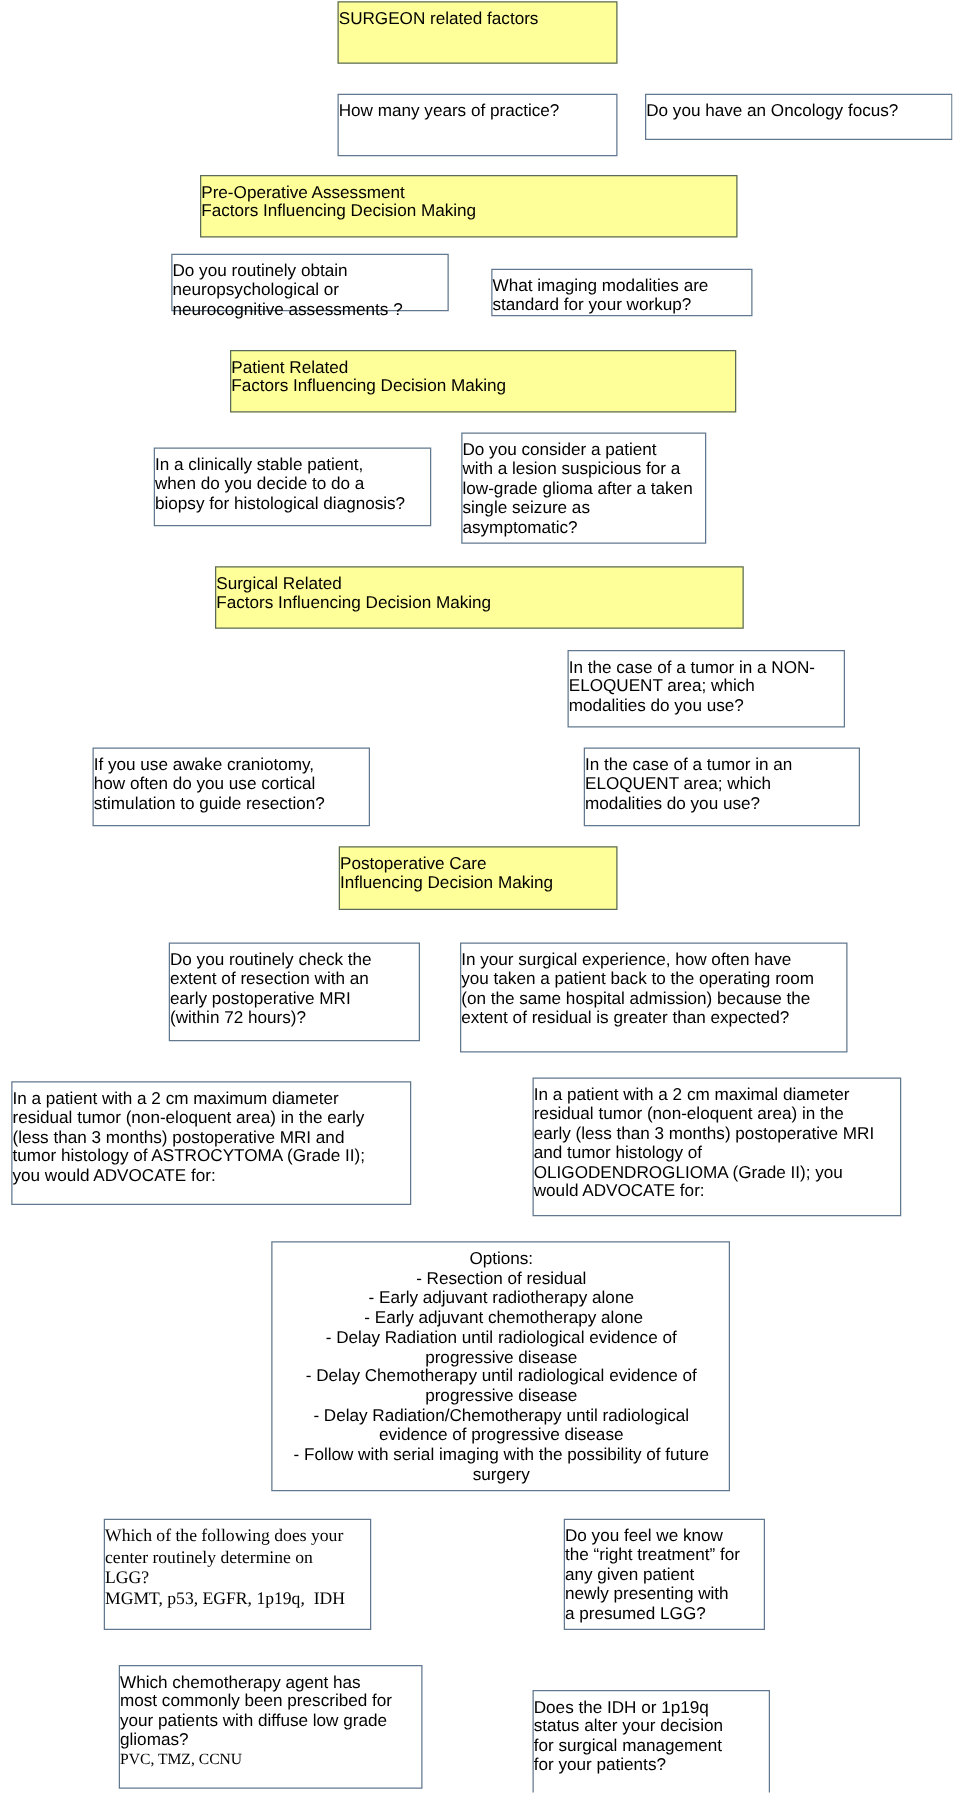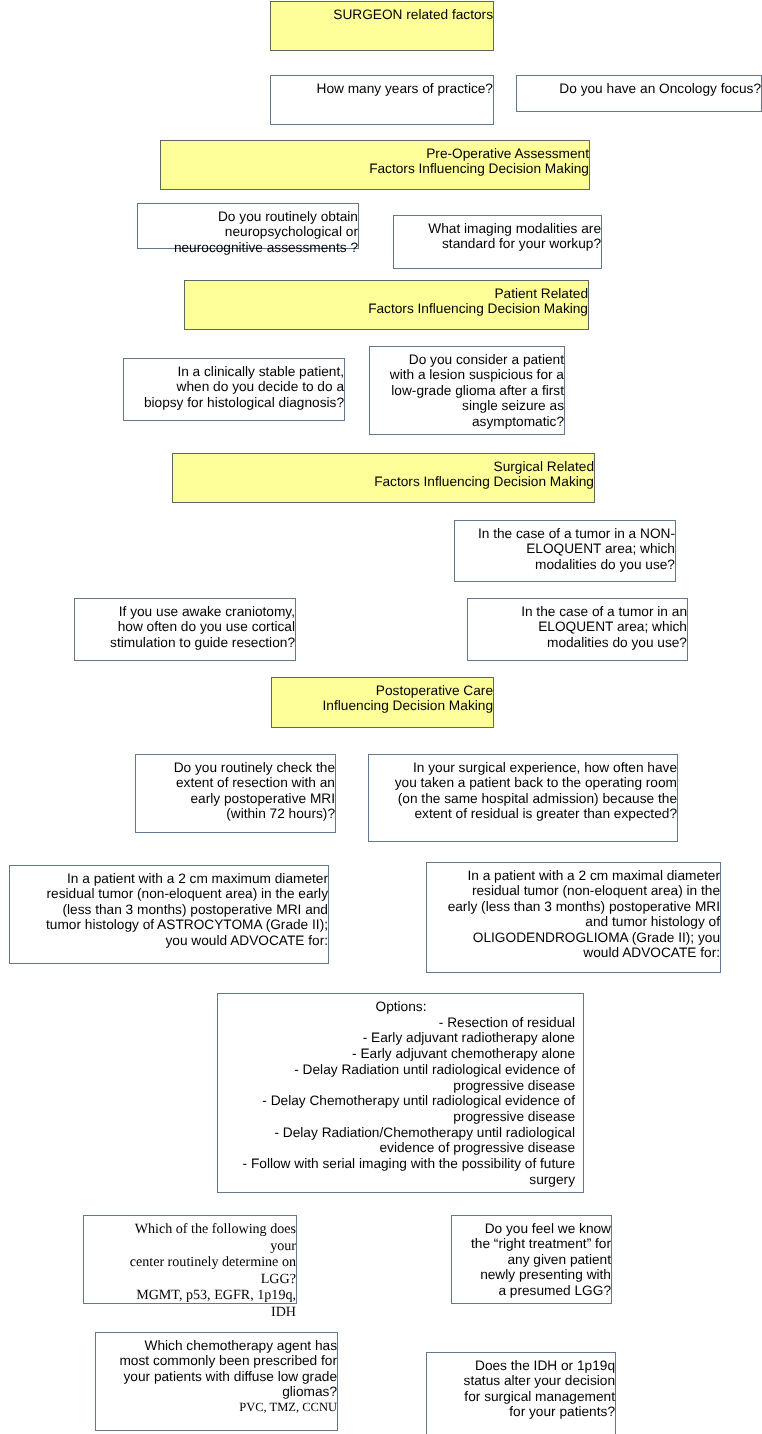--- a/index.html
+++ b/index.html
@@ -8,53 +8,53 @@
     width:762px; height:1434px; position:relative; overflow:hidden;
     font-family:"Liberation Sans", sans-serif;
     color:#000000;
     -webkit-font-smoothing:antialiased;
     text-rendering:geometricPrecision;
   }
   #chart { position:absolute; left:0; top:0; width:762px; height:1434px; }
   .node {
     position:absolute; box-sizing:border-box;
     border:1px solid #61788f; background:#ffffff;
-    text-align:right; font-size:13.7px; line-height:15.45px;
+    text-align:left; font-size:13.7px; line-height:15.45px;
     padding-top:5px; white-space:pre-wrap; letter-spacing:0;
   }
   .node.section { background:#ffff99; border:1px solid #5a6b5c; }
-  .node.serif { font-family:"Liberation Serif", serif; font-size:14.1px; line-height:16.6px;padding-left:24px; }
+  .node.serif { font-family:"Liberation Serif", serif; font-size:14.1px; line-height:16.6px; }
   .node.options { text-align:left; padding:5px 8px 0 9px; white-space:normal; line-height:15.7px; }
   .node.options .opt-title { display:block; text-align:center; }
-  .node.options .opt-item { display:block; text-align:right; white-space:pre-wrap; }
+  .node.options .opt-item { display:block; text-align:center; white-space:pre-wrap; }
   .node.mixed .sans-lines { white-space:pre-wrap; }
   .node.mixed .serif-line { font-family:"Liberation Serif", serif; font-size:12.5px; display:block; line-height:15.4px; }
 </style>
 </head>
 <body>
 
 <div id="chart">
   <div class="node section" style="left:270px;top:1px;width:224px;height:50px">SURGEON related factors</div>
   <div class="node" style="left:270px;top:75px;width:224px;height:50px">How many years of practice?</div>
   <div class="node" style="left:516px;top:75px;width:246px;height:37px">Do you have an Oncology focus?</div>
   <div class="node section" style="left:160px;top:140px;width:430px;height:50px">Pre-Operative Assessment
 Factors Influencing Decision Making</div>
   <div class="node" style="left:137px;top:203px;width:222px;height:46px">Do you routinely obtain
 neuropsychological or
 neurocognitive assessments ?</div>
-  <div class="node" style="left:393px;top:215px;width:209px;height:54px">What imaging modalities are
+  <div class="node" style="left:393px;top:215px;width:209px;height:38px">What imaging modalities are
 standard for your workup?</div>
   <div class="node section" style="left:184px;top:280px;width:405px;height:50px">Patient Related
 Factors Influencing Decision Making</div>
   <div class="node" style="left:123px;top:358px;width:222px;height:63px">In a clinically stable patient,
 when do you decide to do a
 biopsy for histological diagnosis?</div>
   <div class="node" style="left:369px;top:346px;width:196px;height:89px">Do you consider a patient
 with a lesion suspicious for a
-low-grade glioma after a first
+low-grade glioma after a taken
 single seizure as
 asymptomatic?</div>
   <div class="node section" style="left:172px;top:453px;width:423px;height:50px">Surgical Related
 Factors Influencing Decision Making</div>
   <div class="node" style="left:454px;top:520px;width:222px;height:62px">In the case of a tumor in a NON-
 ELOQUENT area; which
 modalities do you use?</div>
   <div class="node" style="left:74px;top:598px;width:222px;height:63px">If you use awake craniotomy,
 how often do you use cortical
 stimulation to guide resection?</div>

